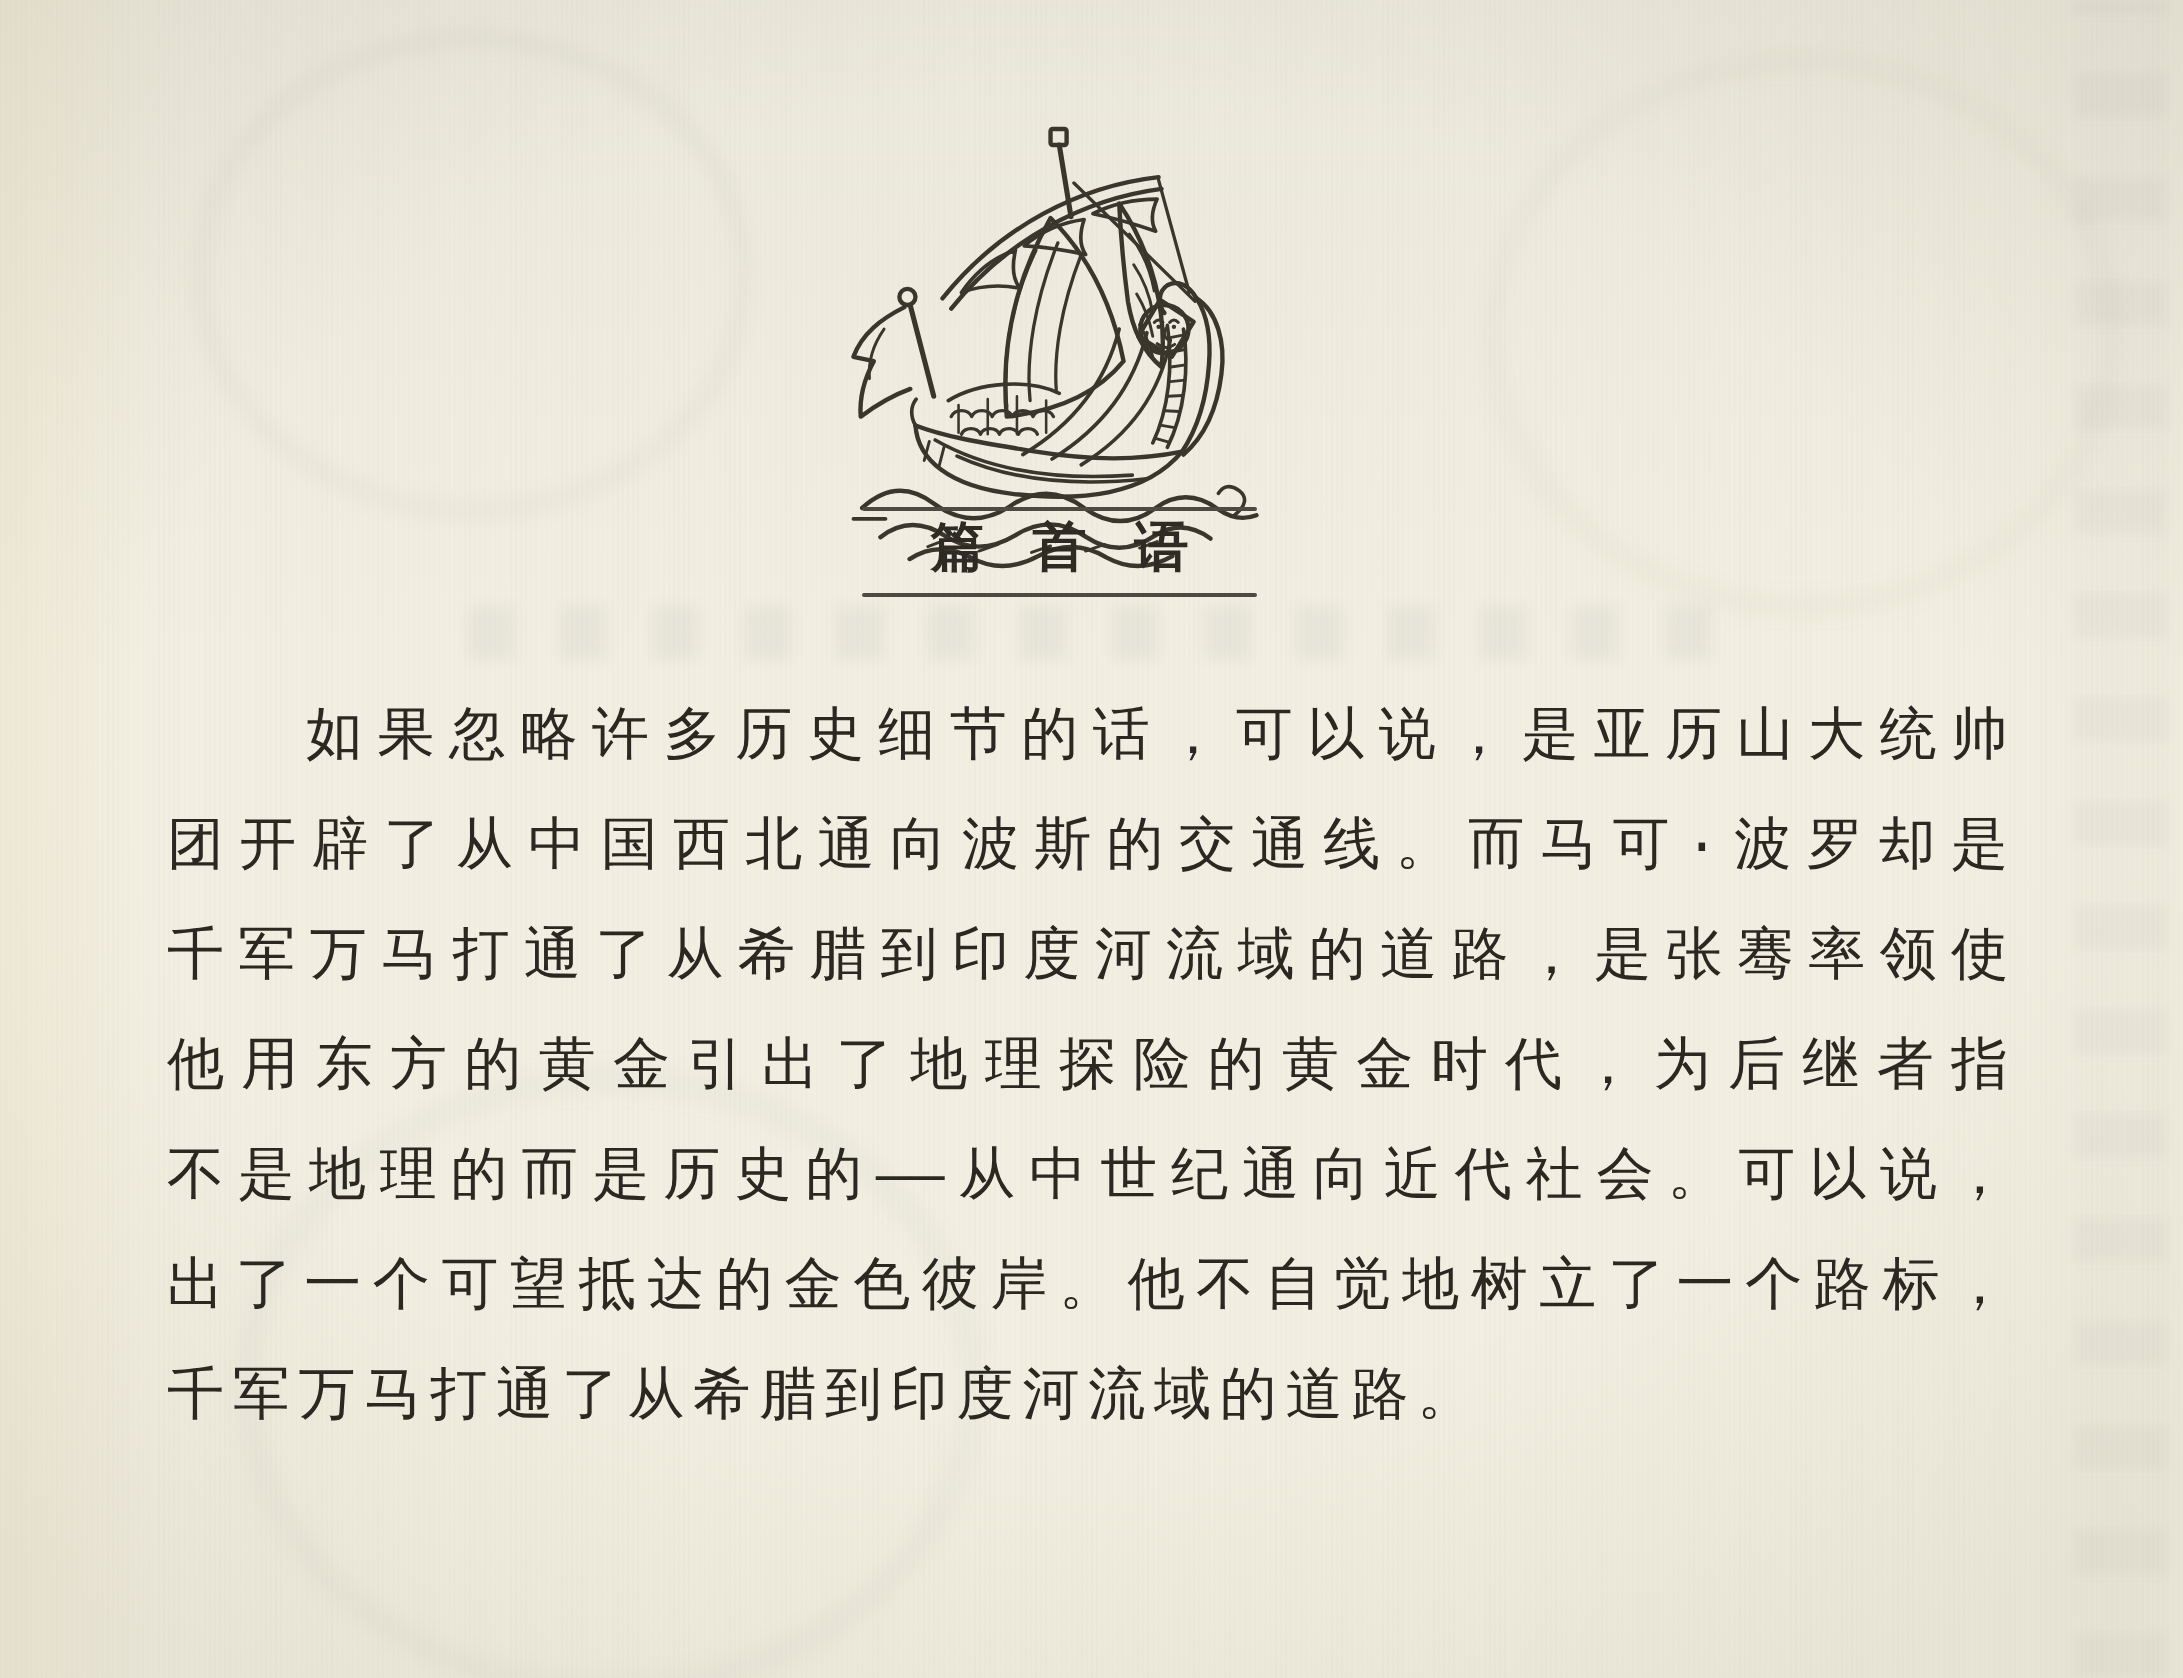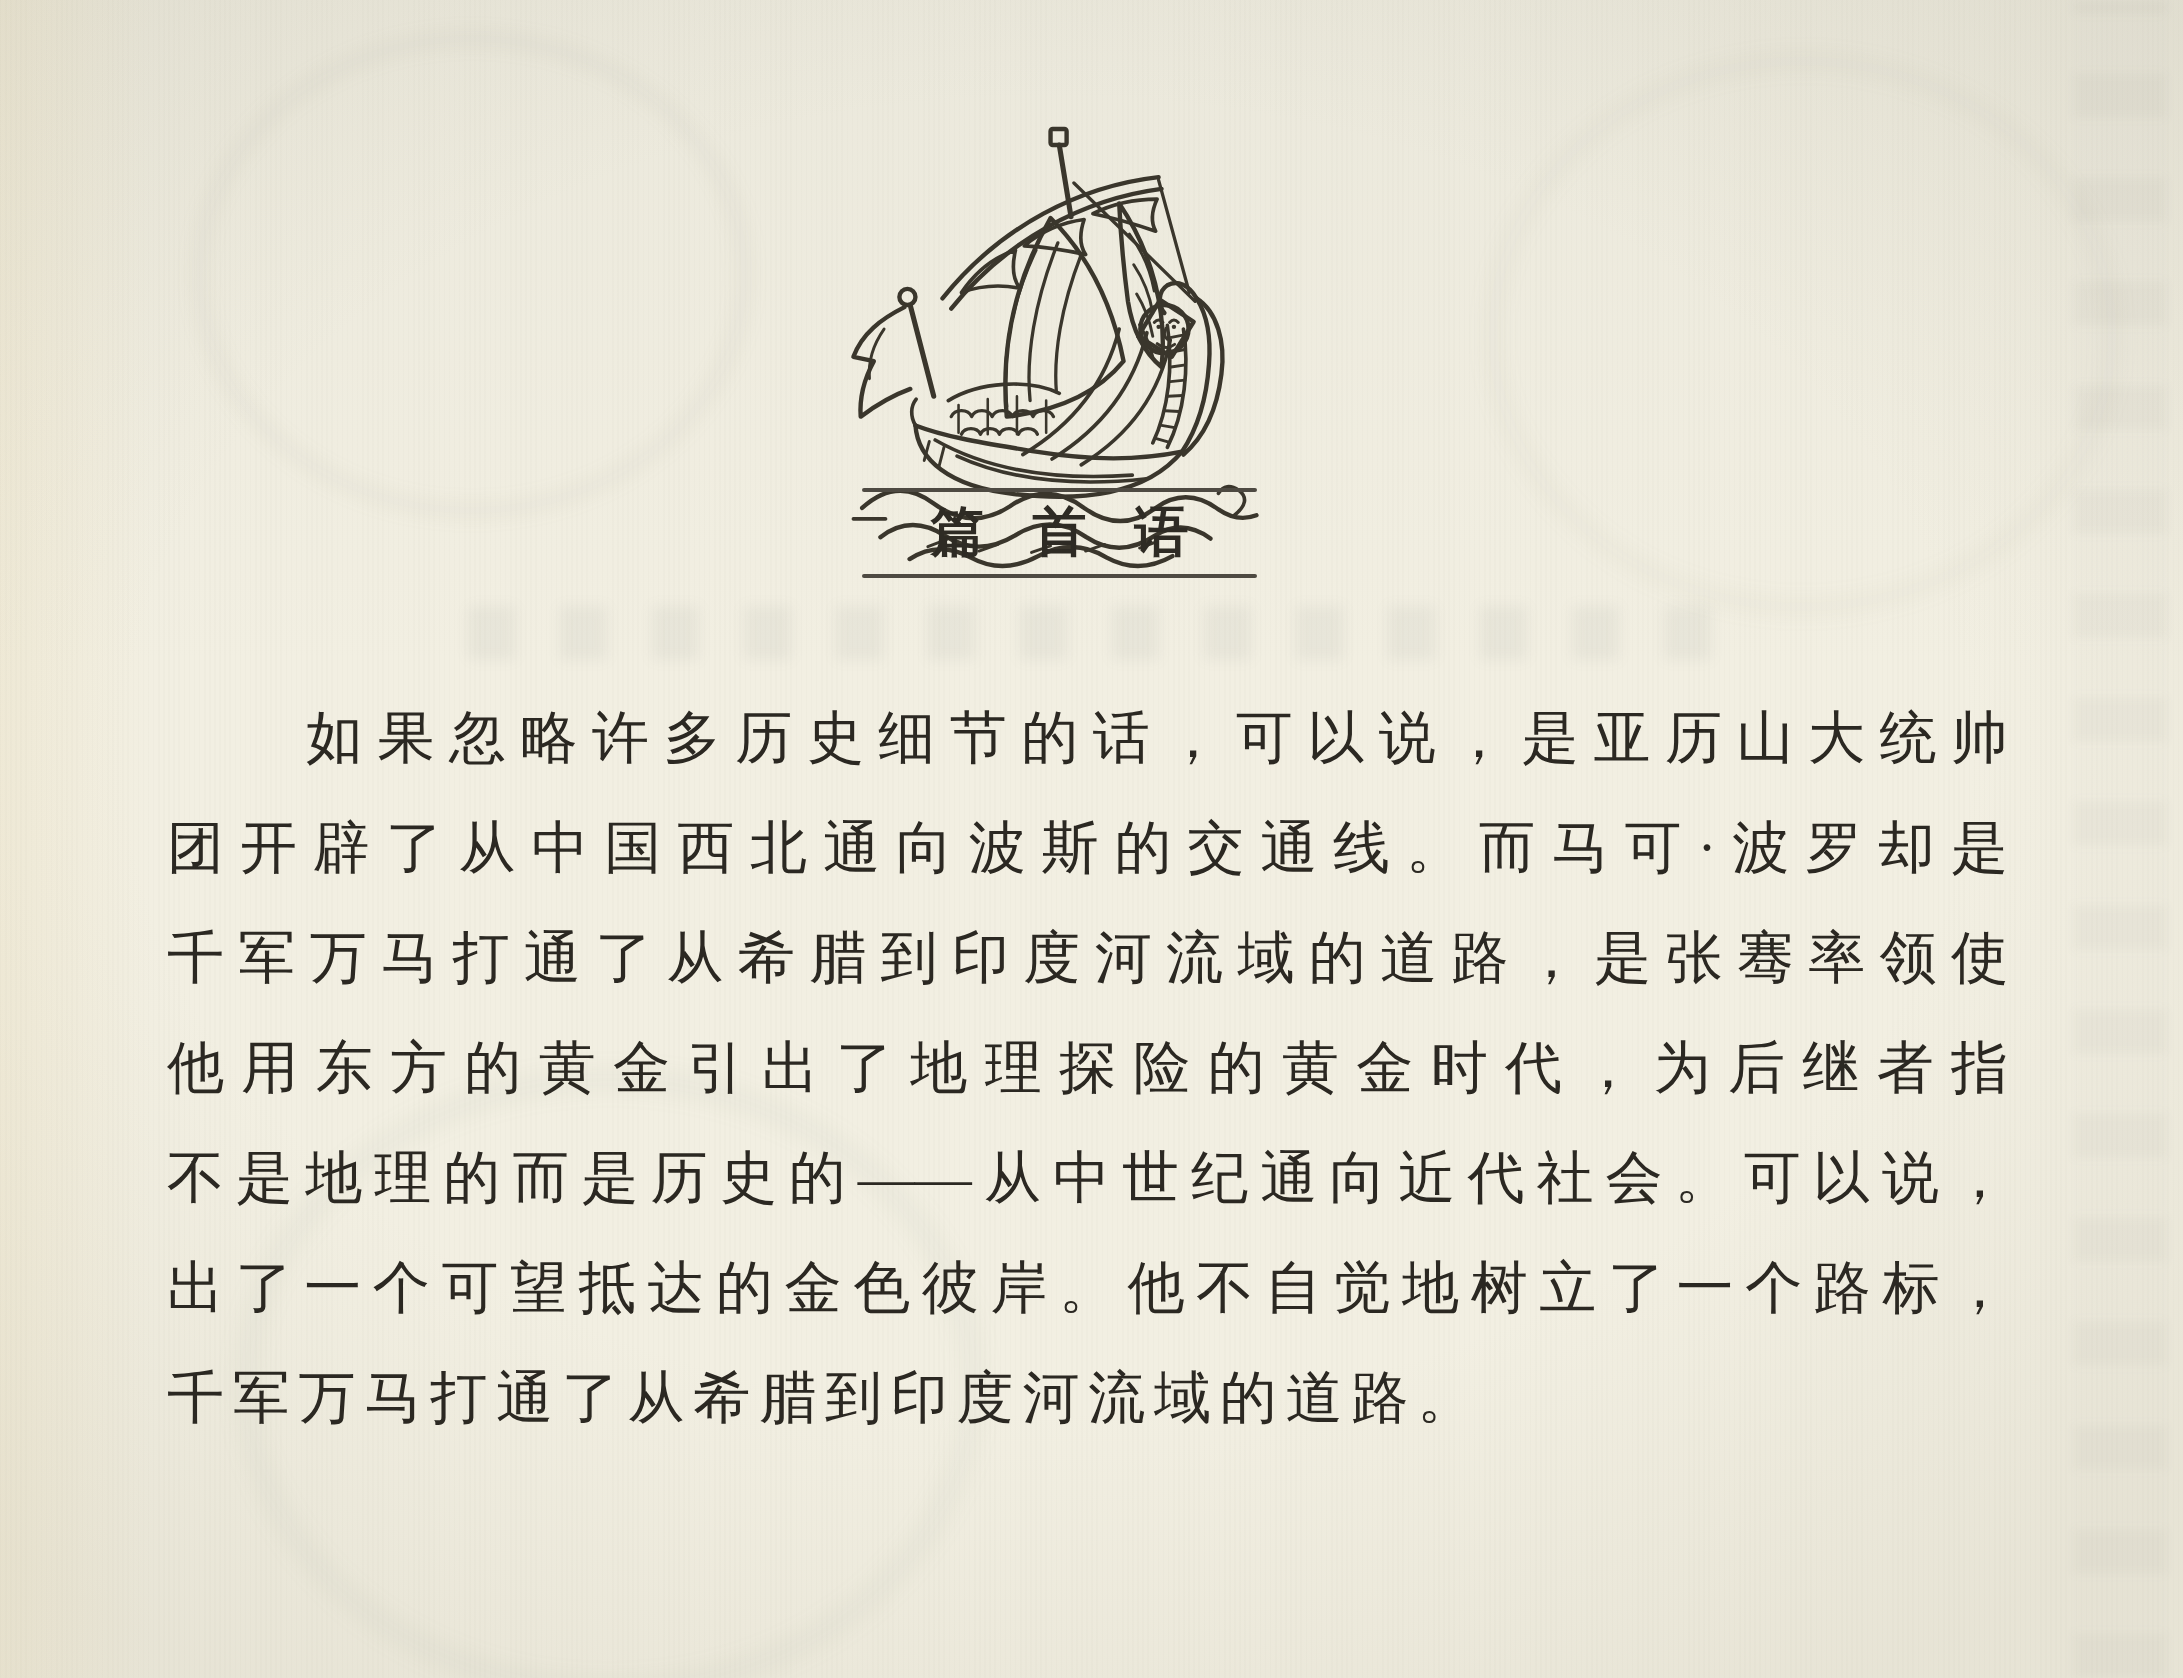--- a/index.html
+++ b/index.html
@@ -22,32 +22,32 @@
   .ghost-arc-b{position:absolute;left:1483px;top:51px;width:599px;height:526px;border:20.5px solid rgba(128,133,125,.045);border-radius:50%;filter:blur(8.8px);}
   .ghost-arc-c{position:absolute;left:234px;top:1067px;width:701px;height:585px;border:25px solid rgba(124,130,122,.05);border-radius:50%;filter:blur(9.5px);}
   .right-strip{position:absolute;right:16px;top:0;width:94px;height:100%;
     background:repeating-linear-gradient(0deg,rgba(120,122,114,.08) 0 45px,rgba(120,122,114,.015) 45px 104px);
     filter:blur(4.4px);opacity:.8;}
 
   
   .ship{position:absolute;left:840px;top:110px;width:424px;height:460px;}
 
   
-  .title-block{position:absolute;left:862px;top:475px;width:395px;height:117px;}
+  .title-block{position:absolute;left:862px;top:494px;width:395px;height:117px;font-family:Liberation Mono, monospace;}
   .rule{position:absolute;left:0;width:395px;height:4.4px;background:#4e4a42;border-radius:2.2px;}
   .rule-top{top:13px;}
   .rule-bottom{top:99px;}
   .page-title{
     position:absolute;top:19px;left:0;width:395px;height:76px;line-height:76px;
     text-align:center;font-size:54px;font-weight:bold;color:#2e2b24;
     letter-spacing:48px;text-indent:48px;white-space:nowrap;
   }
 
   
-  .paragraph{position:absolute;left:167px;top:683px;width:1841px;}
+  .paragraph{position:absolute;left:167px;top:683px;width:1841px;font-family:Liberation Mono, monospace;}
   .pline{
     height:110px;line-height:110px;overflow:hidden;
     font-size:57px;color:#2b2822;
     text-align:justify;text-align-last:justify;text-justify:inter-character;
     white-space:normal;
   }
   .pline.indent{padding-left:139px;}
   .pline.last{text-align-last:left;letter-spacing:8.8px;}
 </style>
 </head>

